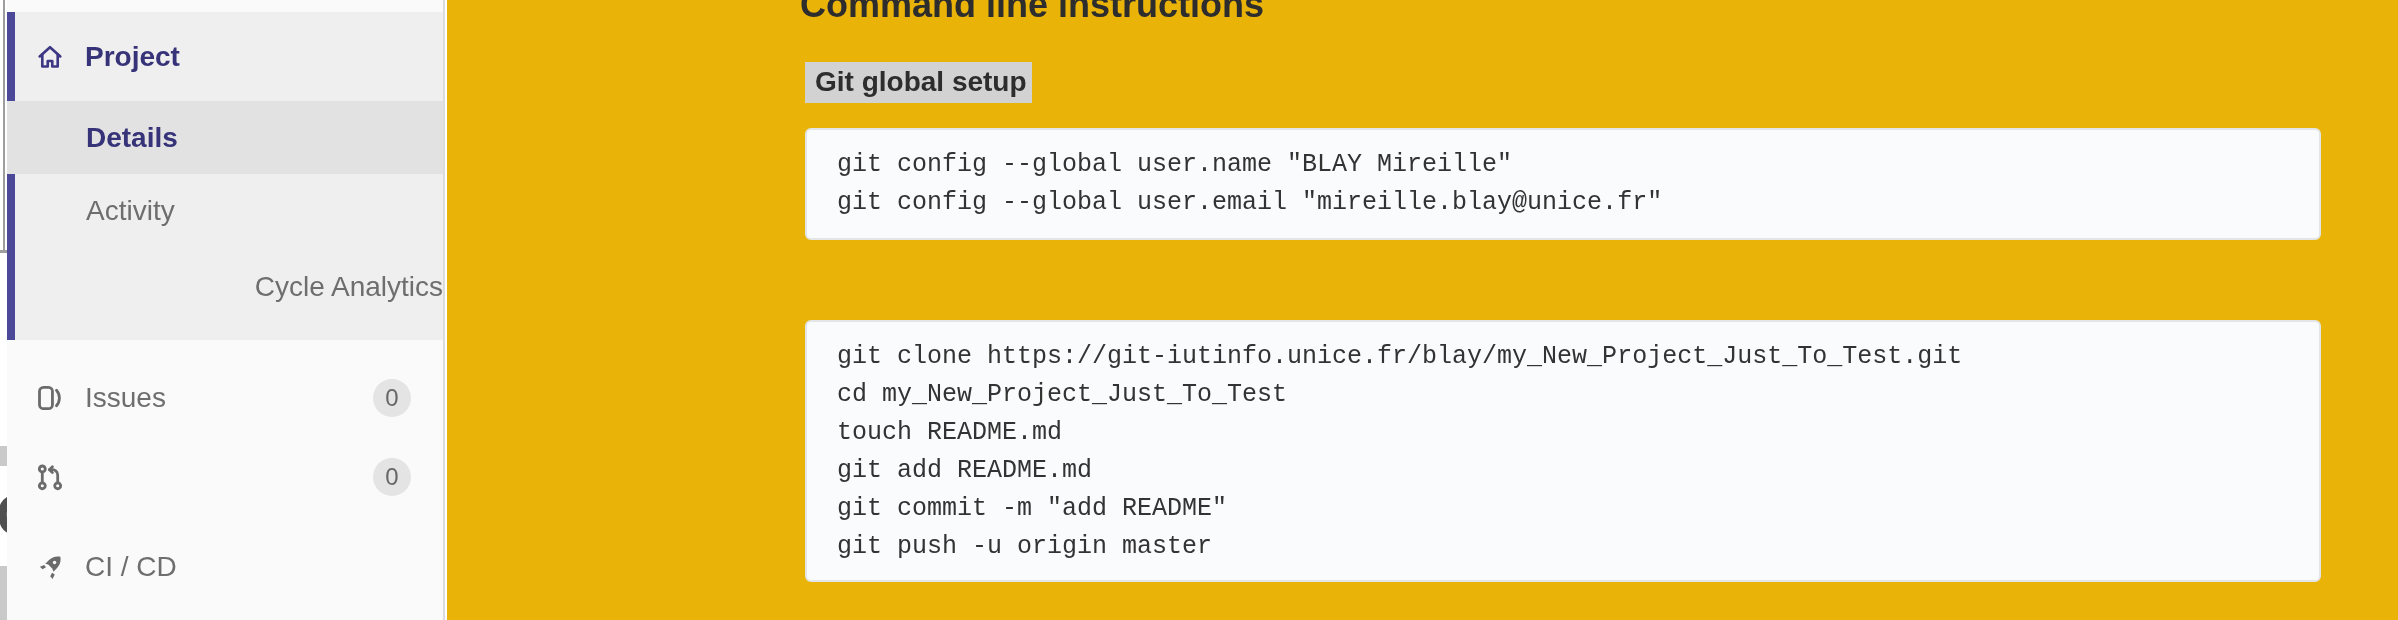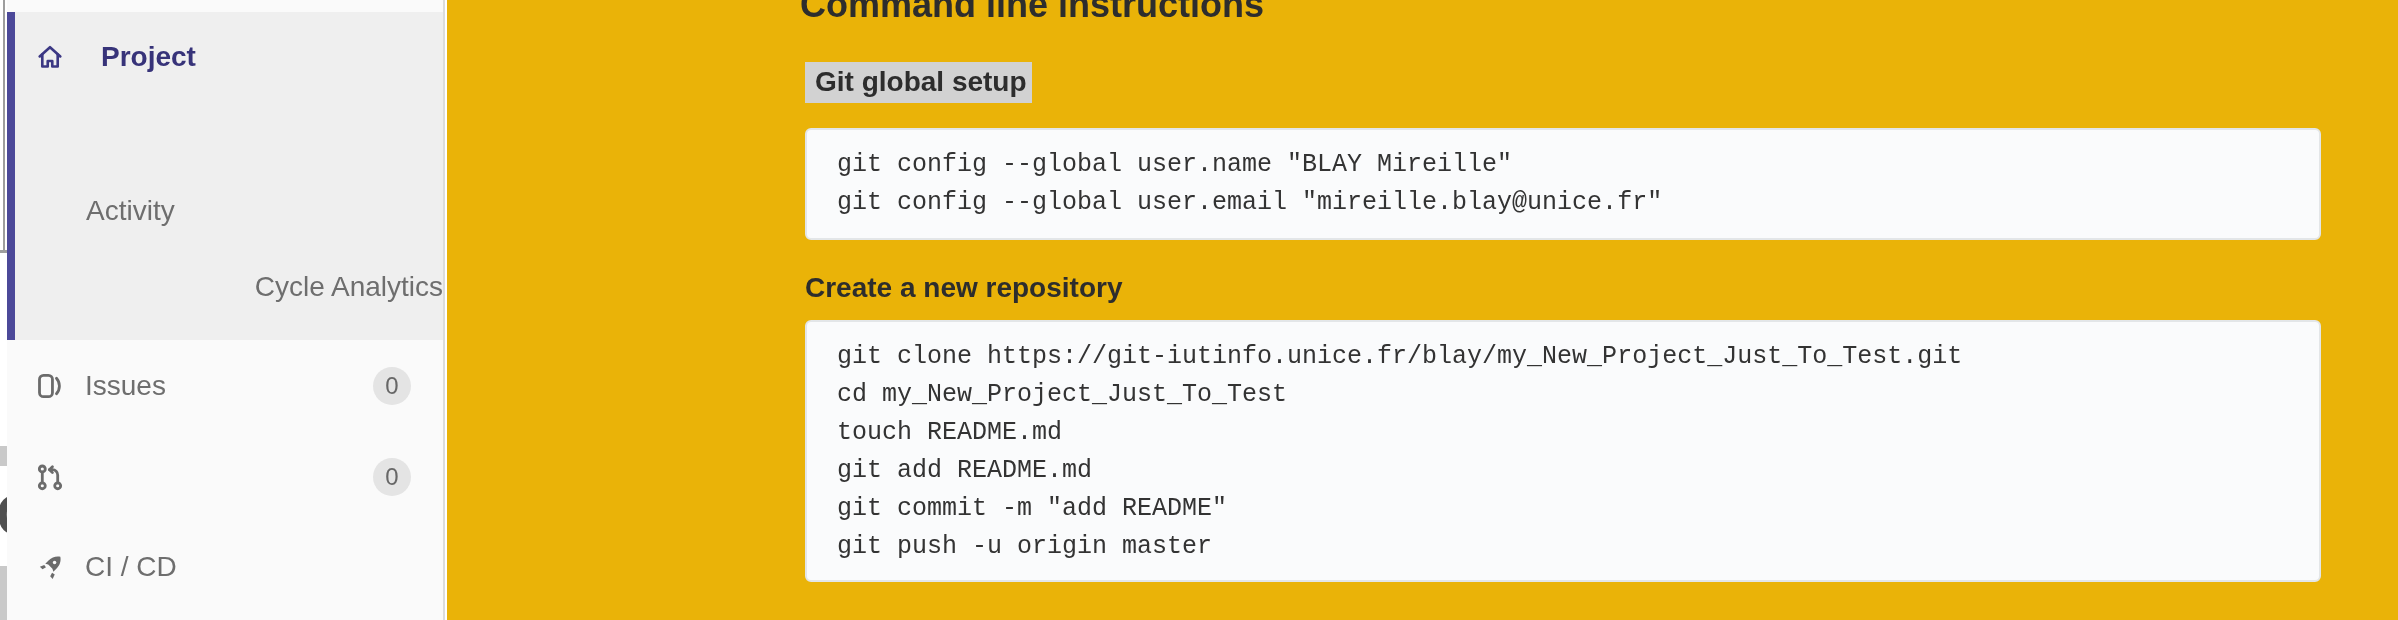--- a/index.html
+++ b/index.html
@@ -23,26 +23,26 @@
     position:absolute; left:7px; top:0; width:438px; height:620px;
     background:#fafafa; border-right:2px solid #dcdcdc;
   }
   .sidebar-top-strip { position:absolute; left:0; top:0; width:100%; height:12px; background:#fafafa; }
   .section-project { position:absolute; left:0; top:12px; width:100%; height:328px; background:#efefef; }
   .accent-bar { position:absolute; left:0; top:0; width:8px; height:100%; background:#4c4999; }
   .row { position:absolute; left:0; width:100%; display:flex; align-items:center; cursor:pointer; }
   .row .nav-icon { width:28px; height:28px; margin-left:29px; flex:0 0 auto; display:block; }
   .row .label { margin-left:21px; font-size:28px; color:#6e6e6e; white-space:nowrap; }
   .row .label.indigo { color:#373379; font-weight:bold; }
-  .row-project { top:0; height:89px;gap:16px; }
+  .row-project { top:0; height:89px; }
   .row-details { top:89px; height:73px; background:#e2e2e2; }
   .row-activity { top:162px; height:73px; }
   .row-cycle { top:235px; height:80px;justify-content:flex-end; }
   .row.sub .label { margin-left:79px; }
-  .row-issues { top:360px; height:52px;align-items:center; }
+  .row-issues { top:372px; height:52px;align-items:center; }
   .row-mr { top:451px; height:52px; }
   .row-cicd { top:541px; height:52px; }
   .badge {
     position:absolute; right:32px; top:50%; transform:translateY(-50%);
     min-width:38px; height:38px; border-radius:19px; background:#e4e4e4;
     color:#676767; font-size:24px; line-height:38px; text-align:center; padding:0 6px;
   }
 
   
   .main { position:absolute; left:447px; top:0; width:1951px; height:620px; background:#eab308; }
@@ -89,20 +89,23 @@
       <div class="row row-project">
         <svg class="nav-icon" viewBox="0 0 16 16">
           <g class="icon-stroke" stroke="#3c3884" stroke-width="1.5">
             <path d="M2.1 7.7 8 2.4l5.9 5.3"></path>
             <path d="M3.6 6.6v6.8h3.1v-3.1h2.6v3.1h3.1V6.6"></path>
           </g>
         </svg>
         <span class="label indigo">Project</span>
       </div>
 
+      <div class="row sub row-details">
+        <span class="label indigo">Details</span>
+      </div>
 
       <div class="row sub row-activity">
         <span class="label">Activity</span>
       </div>
 
       <div class="row sub row-cycle">
         <span class="label">Cycle Analytics</span>
       </div>
     </div>
 
@@ -146,21 +149,20 @@
 
   <main class="main">
     <h3 class="page-title">Command line instructions</h3>
 
     <h5 class="subheading subheading-1">
       <span class="hl">Git global setup</span>
     </h5>
     <pre class="codeblock codeblock-1">git config --global user.name "BLAY Mireille"
 git config --global user.email "mireille.blay@unice.fr"</pre>
 
-    <h5 class="subheading subheading-2">Create a new repository</h5>
     <pre class="codeblock codeblock-2">git clone https://git-iutinfo.unice.fr/blay/my_New_Project_Just_To_Test.git
 cd my_New_Project_Just_To_Test
 touch README.md
 git add README.md
 git commit -m "add README"
 git push -u origin master</pre>
   </main>
 
 </div>
 

